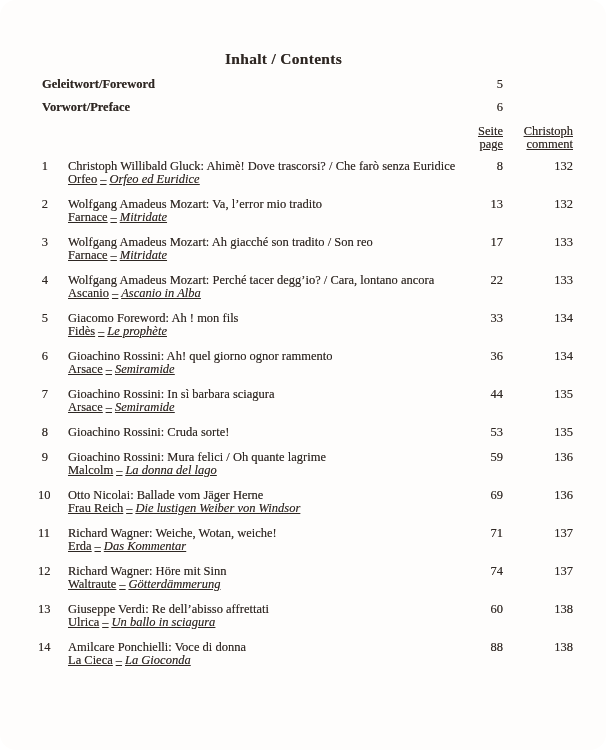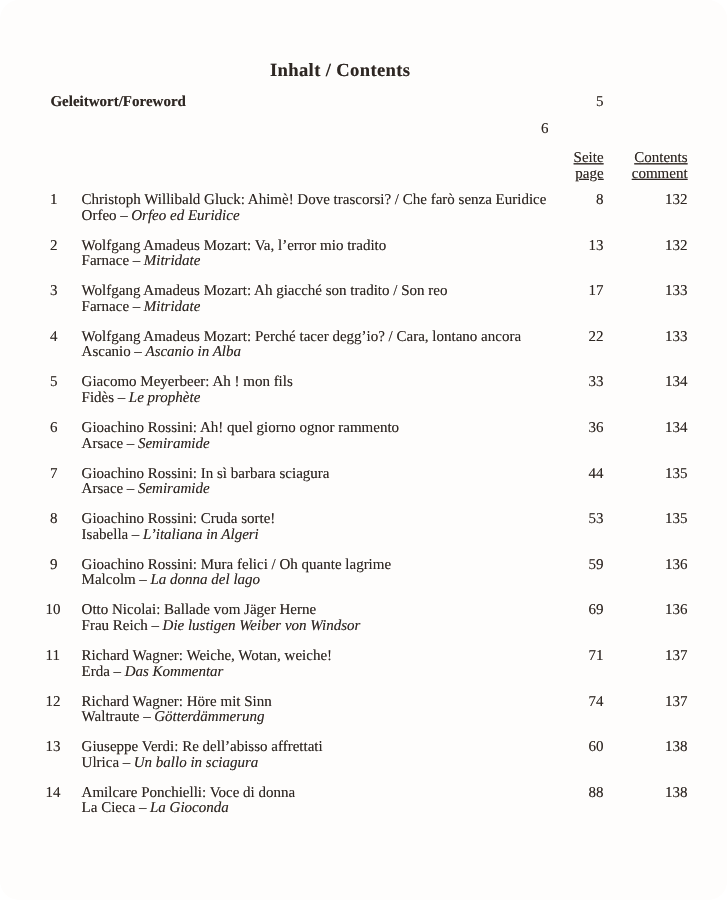--- a/index.html
+++ b/index.html
@@ -48,50 +48,51 @@
   }
   .entry {
     display: grid;
     grid-template-columns: 10px 1fr 46px 70px;
     align-items: start;
     margin-bottom: 12px;
   }
   .num { text-align: right; }
   .body { padding-left: 20px; }
   .pg, .cm { text-align: right; }
-  .sub { display: block; }
+  .sub { display: block; text-decoration: underline; }
   .sep { margin: 0 3px; }
   .opera { font-style: italic; }
 </style>
 </head>
 <body>
 
 <div class="page">
 
   <h1 class="title">Inhalt / Contents</h1>
 
   <div class="fm-row">
     <span class="fm-label">Geleitwort/Foreword</span>
     <span class="pg">5</span>
     <span class="cm"></span>
   </div>
   <div class="fm-row">
+    <span class="fm-label">Vorwort/Preface</span>
     <span class="pg">6</span>
     <span class="cm"></span>
   </div>
 
   <div class="head-row">
     <span></span>
     <span></span>
     <span class="pg">
       <span>Seite</span><br>
       <span>page</span>
     </span>
     <span class="cm">
-      <span>Contents</span><br>
+      <span>Christoph</span><br>
       <span>comment</span>
     </span>
   </div>
 
   <div class="entry">
     <span class="num">1</span>
     <span class="body">
       <span>Christoph Willibald Gluck: Ahimè! Dove trascorsi? / Che farò senza Euridice</span>
       <span class="sub"><span>Orfeo</span><span class="sep">–</span><span class="opera">Orfeo ed Euridice</span></span>
     </span>
@@ -125,21 +126,21 @@
       <span>Wolfgang Amadeus Mozart: Perché tacer degg’io? / Cara, lontano ancora</span>
       <span class="sub"><span>Ascanio</span><span class="sep">–</span><span class="opera">Ascanio in Alba</span></span>
     </span>
     <span class="pg">22</span>
     <span class="cm">133</span>
   </div>
 
   <div class="entry">
     <span class="num">5</span>
     <span class="body">
-      <span>Giacomo Meyerbeer: Ah ! mon fils</span>
+      <span>Giacomo Foreword: Ah ! mon fils</span>
       <span class="sub"><span>Fidès</span><span class="sep">–</span><span class="opera">Le prophète</span></span>
     </span>
     <span class="pg">33</span>
     <span class="cm">134</span>
   </div>
 
   <div class="entry">
     <span class="num">6</span>
     <span class="body">
       <span>Gioachino Rossini: Ah! quel giorno ognor rammento</span>
@@ -156,21 +157,20 @@
       <span class="sub"><span>Arsace</span><span class="sep">–</span><span class="opera">Semiramide</span></span>
     </span>
     <span class="pg">44</span>
     <span class="cm">135</span>
   </div>
 
   <div class="entry">
     <span class="num">8</span>
     <span class="body">
       <span>Gioachino Rossini: Cruda sorte!</span>
-      <span class="sub"><span>Isabella</span><span class="sep">–</span><span class="opera">L’italiana in Algeri</span></span>
     </span>
     <span class="pg">53</span>
     <span class="cm">135</span>
   </div>
 
   <div class="entry">
     <span class="num">9</span>
     <span class="body">
       <span>Gioachino Rossini: Mura felici / Oh quante lagrime</span>
       <span class="sub"><span>Malcolm</span><span class="sep">–</span><span class="opera">La donna del lago</span></span>

